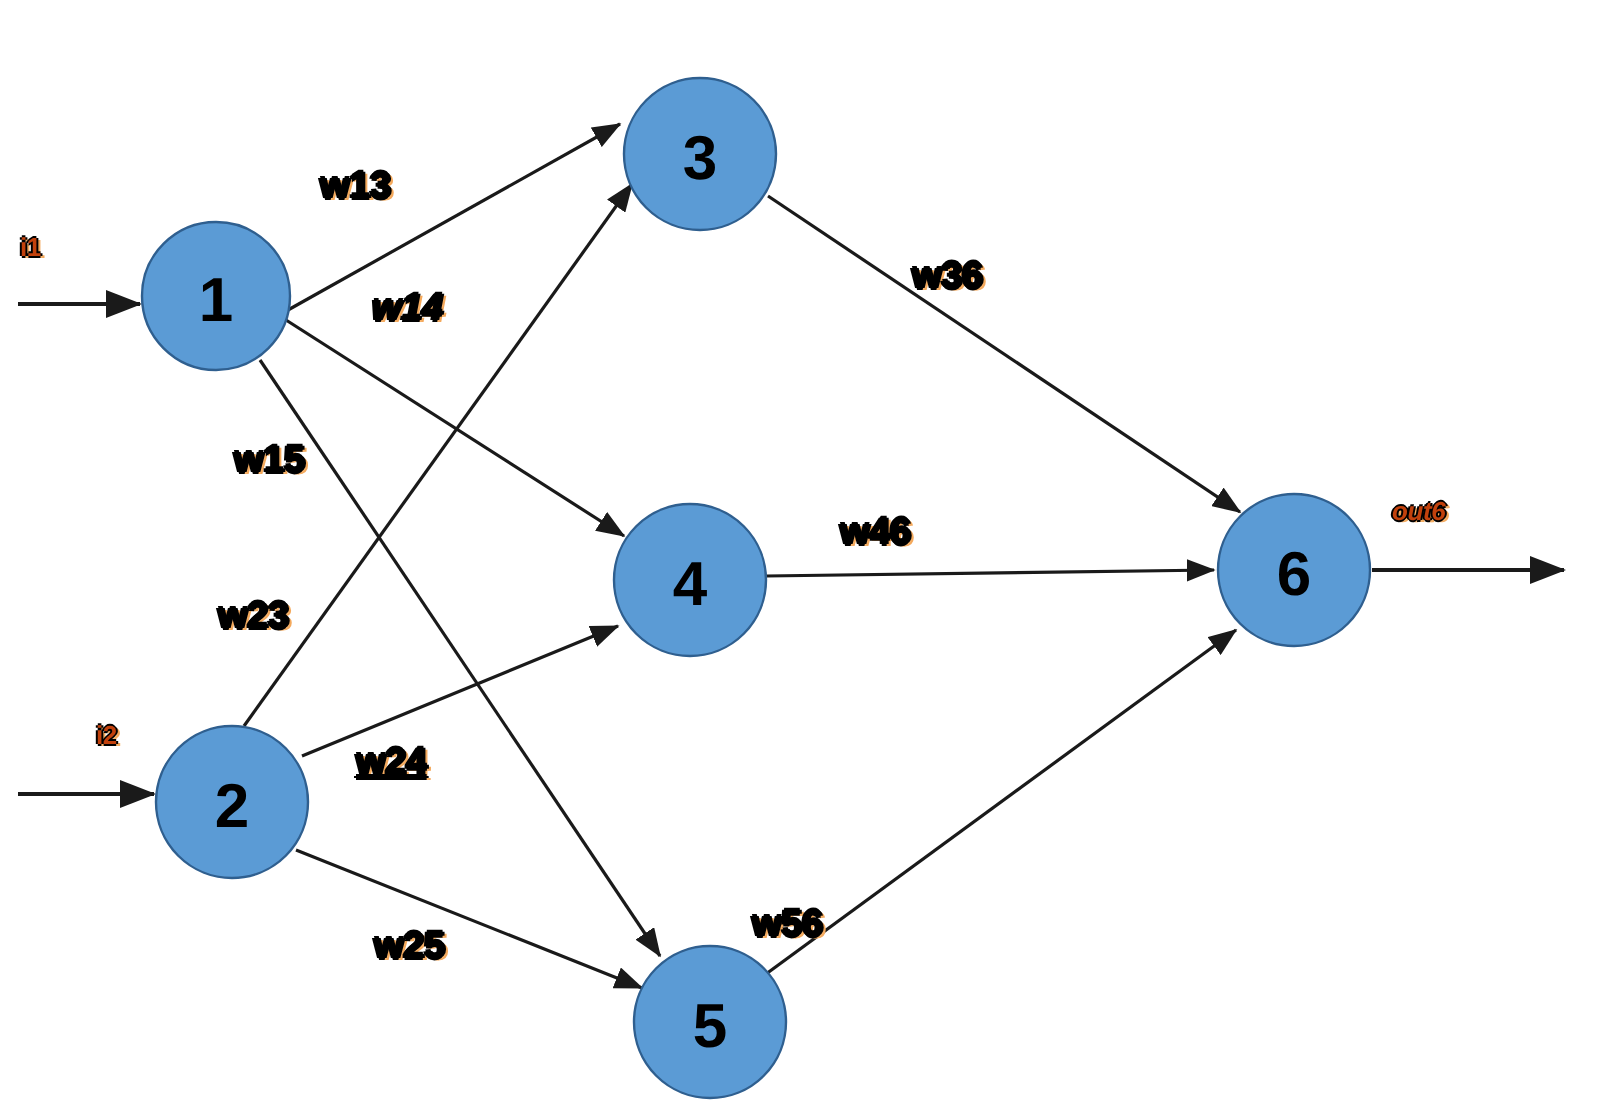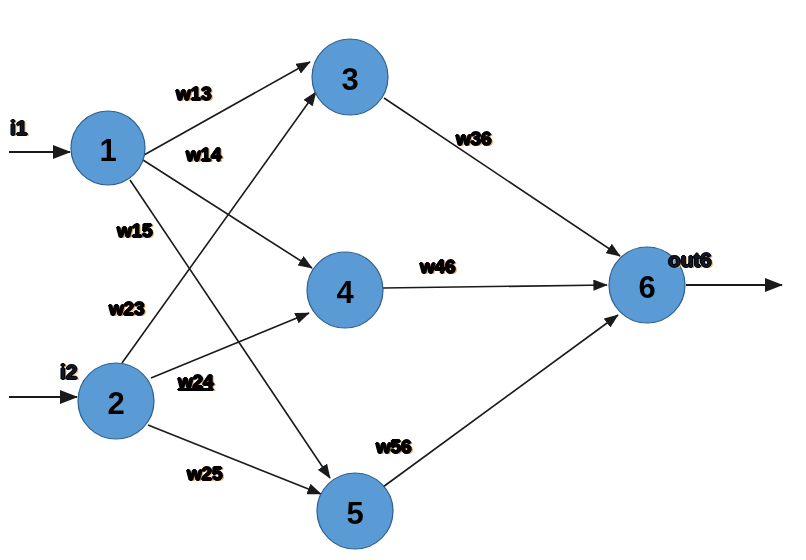--- a/index.html
+++ b/index.html
@@ -57,22 +57,22 @@
     white-space: nowrap;
     letter-spacing: -0.2px;
     text-shadow:
        1px 0 0 #000, -1px 0 0 #000, 0 1px 0 #000, 0 -1px 0 #000,
        1px 1px 0 #f6b26b, 2px 1px 0 #f4a95c;
   }
   .io-label {
     position: absolute;
     font-family: "Liberation Sans", sans-serif;
     font-weight: bold;
-    font-size: 21px;
-    color: #0f172a;
+    font-size: 13px;
+    color: #c2410c;
     white-space: nowrap;
     letter-spacing: -0.2px;
     text-shadow:
        1px 0 0 #000, -1px 0 0 #000, 0 1px 0 #000, 0 -1px 0 #000,
        1px 1px 0 #f6b26b, 2px 1px 0 #f4a95c;
   }
 </style>
 </head>
 <body>
 
@@ -124,27 +124,27 @@
         <circle class="node-circle" cx="355" cy="511" r="38" fill="#5B9BD5"></circle>
         <text class="node-label" x="355" y="513">5</text>
       </g>
       <g>
         <circle class="node-circle" cx="647" cy="285" r="38" fill="#5B9BD5"></circle>
         <text class="node-label" x="647" y="287">6</text>
       </g>
     </g>
   </svg>
 
-  <span class="weight-label" style="left:176px; top:83px;">w13</span>
-  <span class="weight-label" style="left:186px; top:144px;">w14</span>
+  <span class="weight-label" style="left:160px; top:83px;">w13</span>
+  <span class="weight-label" style="left:186px; top:144px;font-style:italic;">w14</span>
   <span class="weight-label" style="left:117px; top:220px;">w15</span>
   <span class="weight-label" style="left:109px; top:298px;">w23</span>
   <span class="weight-label" style="left:178px; top:371px;text-decoration:underline;">w24</span>
   <span class="weight-label" style="left:187px; top:463px;">w25</span>
   <span class="weight-label" style="left:456px; top:100px;margin-top:28px;">w36</span>
   <span class="weight-label" style="left:420px; top:256px;">w46</span>
-  <span class="weight-label" style="left:376px; top:436px;">w56</span>
+  <span class="weight-label" style="left:376px; top:452px;">w56</span>
 
   <span class="io-label" style="left:10px; top:116px;">i1</span>
-  <span class="io-label" style="left:42px; top:360px;padding-left:18px;">i2</span>
-  <span class="io-label" style="left:668px; top:248px;">out6</span>
+  <span class="io-label" style="left:30px; top:360px;padding-left:18px;">i2</span>
+  <span class="io-label" style="left:696px; top:248px;font-style:italic;">out6</span>
 
 </div>
 
 </body></html>

